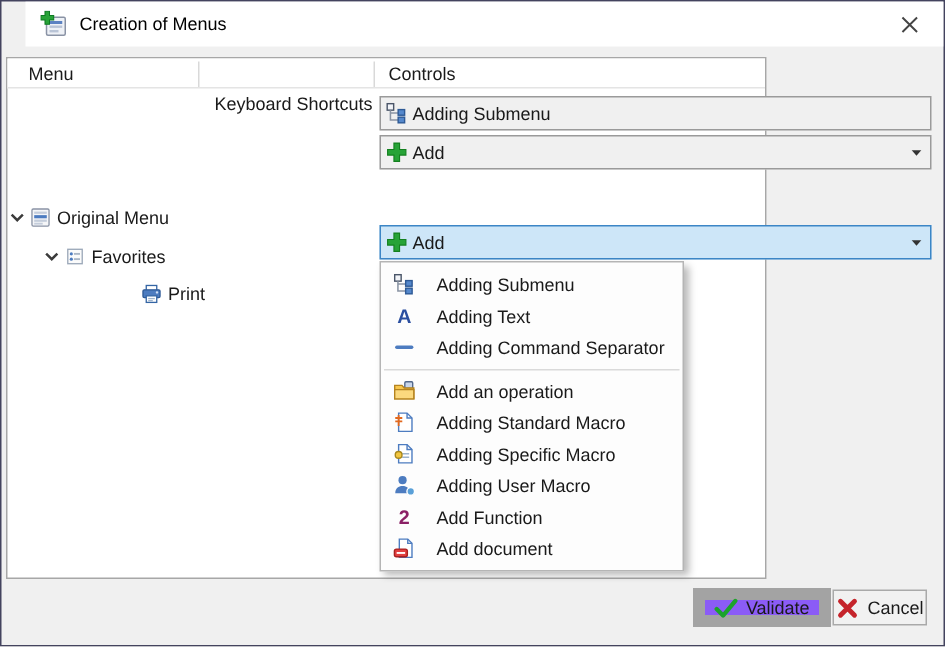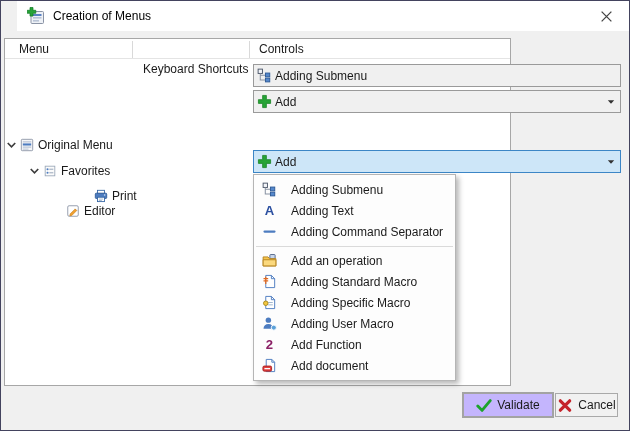--- a/index.html
+++ b/index.html
@@ -61,21 +61,21 @@
   .dd-item { height:21px; display:flex; align-items:center; padding:0 8px; }
   .dd-item .d-ico { width:15px; height:15px; flex:0 0 auto; margin-right:14px; }
   .dd-sep { height:1px; background:#dadada; margin:4px 2px 3px 2px; }
 
   
   .btn {
     position:absolute; display:flex; align-items:center; justify-content:center;
     gap:5px; font-family:inherit; font-size:12px; color:#1a1a1a; cursor:default;
   }
   .btn .b-ico { width:16px; height:15px; flex:0 0 auto; }
-  .btn-validate { left:461px; top:391px; width:92px; height:26px; background:#c4b5fd; border:2px solid #a3a3a3; }
+  .btn-validate { left:461px; top:391px; width:92px; height:26px; background:#8b5cf6; border:8px solid #a3a3a3; }
   .btn-cancel   { left:554px; top:392px; width:63px; height:24px; background:#f1f1f1; border:1px solid #a9a9a9; }
 </style>
 </head>
 <body>
 
 <div class="window">
 
   <div class="titlebar">
     <span class="app-ico icon">
         <svg viewBox="0 0 18 18">
@@ -154,30 +154,20 @@
                 <rect x="4" y="9.4" width="8" height="5" fill="#fff" stroke="#3465a4"></rect>
                 <rect x="5.5" y="11" width="5" height="1" fill="#9db3cc"></rect>
                 <rect x="5.5" y="12.6" width="3.5" height="1" fill="#9db3cc"></rect>
               </svg>
             </span>
             <span>Print</span>
           </span>
         </div>
         <div class="tree-row" style="top: 129px; left: 47px;">
           <span class="chev-slot"></span>
-          <span class="group">
-            <span class="t-ico">
-              <svg viewBox="0 0 16 16">
-                <rect x="2" y="2" width="12" height="12" rx="1.5" fill="#fff" stroke="#8a93a5"></rect>
-                <path d="M4.8 11.2l5.6-5.6 1.9 1.9-5.6 5.6-2.4 0.5z" fill="#f0a030" stroke="#c07818" stroke-width="0.6"></path>
-                <path d="M10.4 5.6l1.9 1.9" stroke="#c07818" stroke-width="0.6"></path>
-              </svg>
-            </span>
-            <span>Editor</span>
-          </span>
         </div>
         <div class="tree-row" style="top: 149px; left: 24px;">
           <span class="chev-slot"></span>
         </div>
       </div>
   </div>
 
   <div id="ctls">
       <div class="ctl" style="top: 63px;">
         <span class="c-ico icon">

